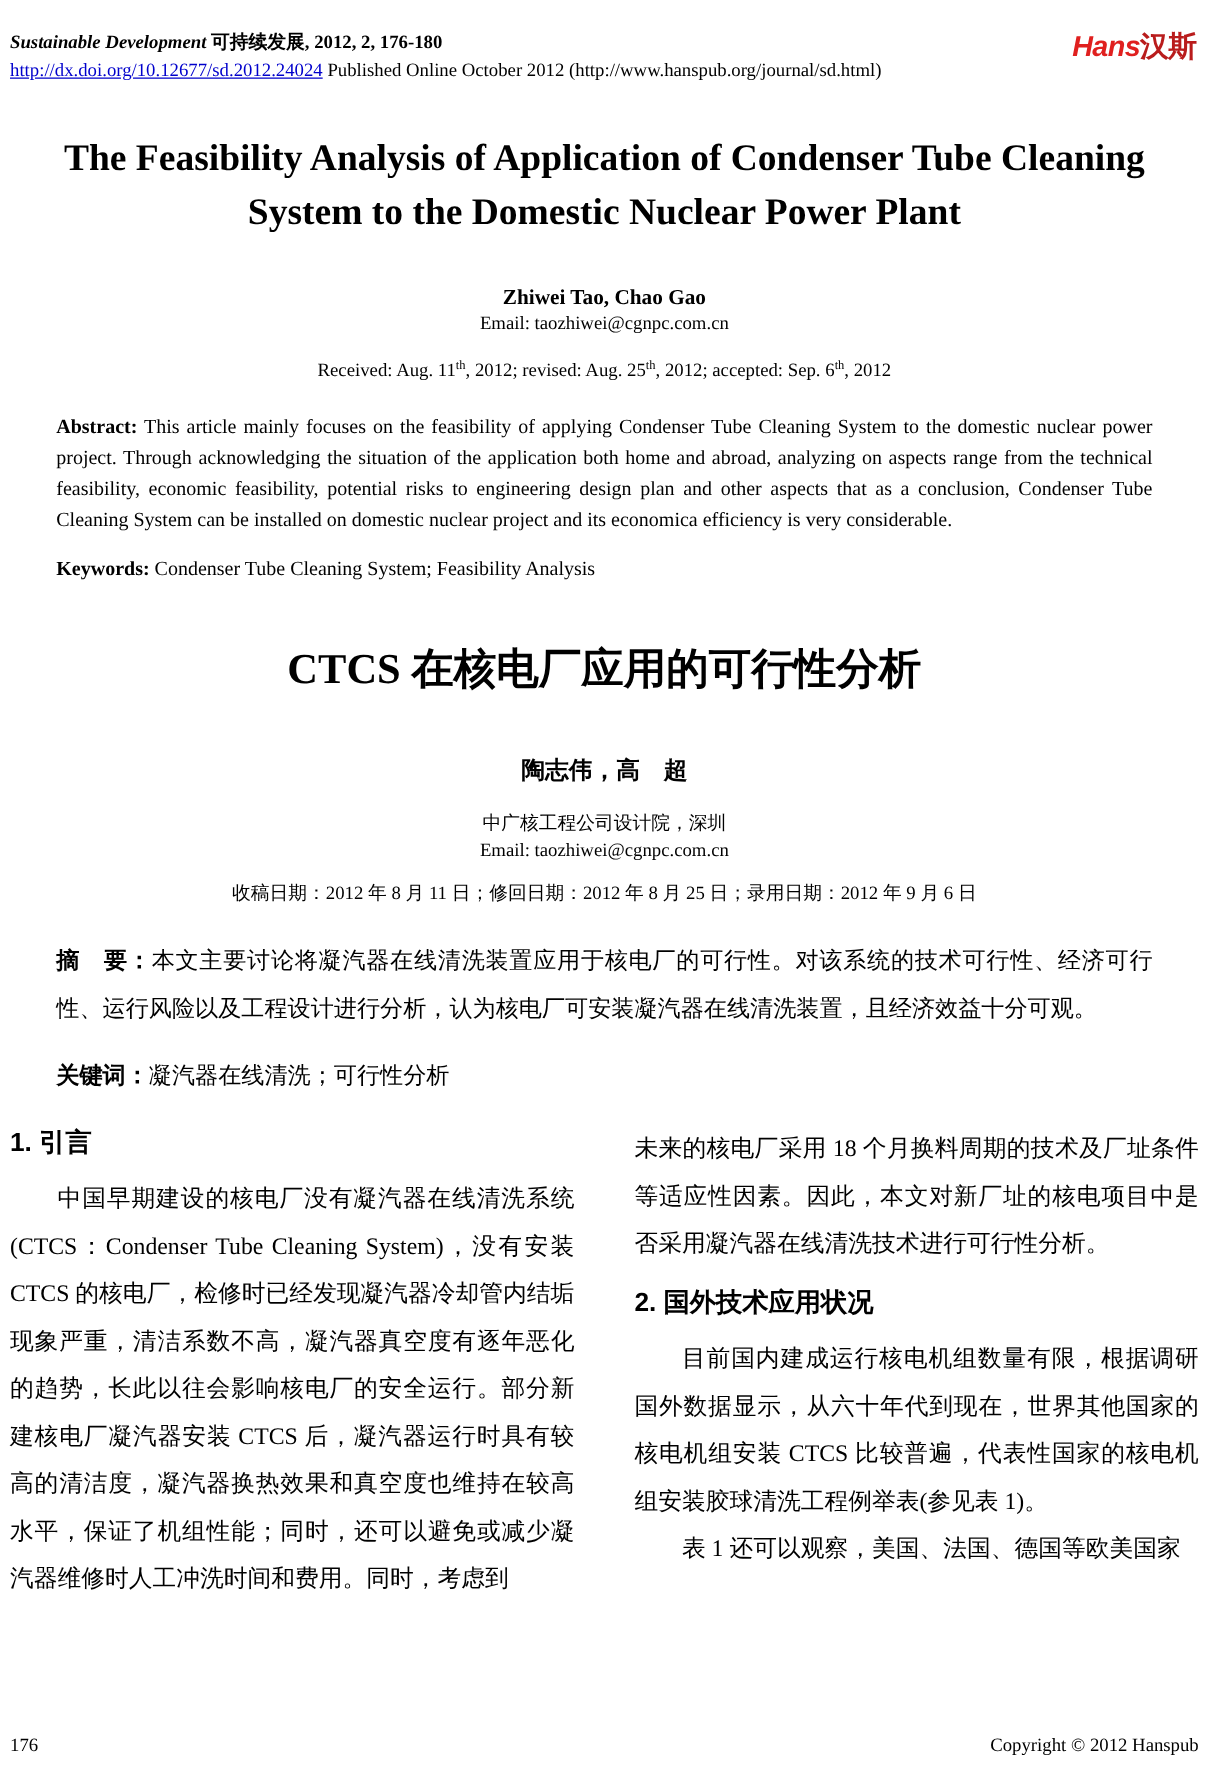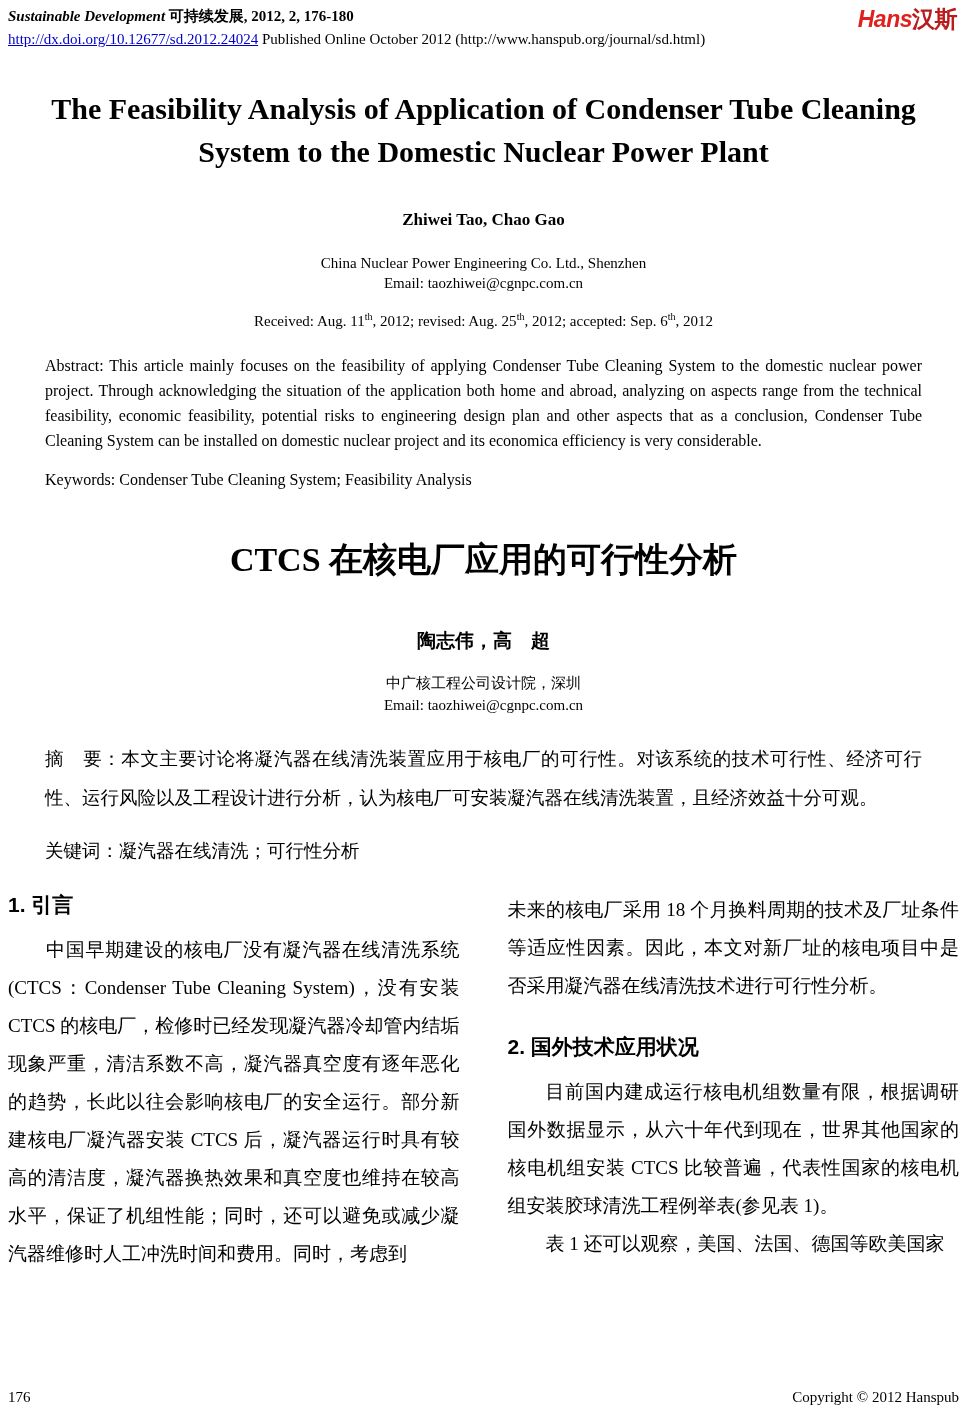--- a/index.html
+++ b/index.html
@@ -1,21 +1,21 @@
 <!DOCTYPE html>
 <html><head>
 <meta charset="utf-8">
 <style>
   * { margin:0; padding:0; box-sizing:border-box; }
   html,body { background:#ffffff; }
   body {
     width:967px; height:1417px; position:relative; overflow:hidden;
     font-family:"Liberation Serif","DejaVu Serif",serif; color:#000;
   }
-  .page { padding:6px 8px 0 8px; position:relative; width:100%; height:100%;border-radius:10px; }
+  .page { padding:24px 8px 0 8px; position:relative; width:100%; height:100%;border-radius:10px; }
 
   
   .hdr { position:relative; }
   .journal-line { font-size:15px; font-weight:bold; line-height:20px; }
   .journal-en { font-style:italic; }
   .doi-line { font-size:15px; line-height:20px; margin-top:3px; }
   .doi-link { color:#0000cc; text-decoration:underline; cursor:pointer; }
   .published { color:#000; }
   .logo { position:absolute; top:-2px; right:2px; font-family:"Liberation Sans","DejaVu Sans",sans-serif; font-size:23px; font-weight:bold; letter-spacing:-0.5px; }
   .logo-hans { color:#e0201f; font-style:italic; }
@@ -24,40 +24,40 @@
   
   .title-en { font-size:30px; font-weight:bold; text-align:center; line-height:43px; margin:38px 30px 0 30px; }
   .authors-en { font-size:17px; font-weight:bold; text-align:center; margin-top:36px; line-height:22px; }
   .affil { font-size:15px; text-align:center; margin-top:22px; line-height:20px; }
   .email-line { font-size:15px; text-align:center; line-height:20px; }
   .received { font-size:15px; text-align:center; margin-top:14px; line-height:20px; }
   .received sup { font-size:10px; }
 
   .abstract-en { margin:22px 37px 0 37px; font-size:16px; line-height:25px; text-align:justify; }
   .keywords-en { margin:14px 37px 0 37px; font-size:16px; line-height:25px; }
-  .lbl { font-weight:normal; }
+  .lbl { font-weight:bold; }
 
   
   .title-zh { font-size:34px; font-weight:bold; text-align:center; margin-top:44px; line-height:48px; }
   .authors-zh { font-size:19px; font-weight:bold; text-align:center; margin-top:44px; line-height:26px; }
   .affil-zh { font-size:15px; text-align:center; margin-top:18px; line-height:22px; }
   .email-zh { font-size:15px; text-align:center; line-height:22px; }
   .dates-zh { font-size:15px; text-align:center; margin-top:12px; line-height:22px; }
 
   .abstract-zh { margin:24px 37px 0 37px; font-size:18.5px; line-height:39px; text-align:justify; }
   .keywords-zh { margin:14px 37px 0 37px; font-size:18.5px; line-height:39px; }
 
   
   .columns { display:flex; gap:48px; margin-top:20px; }
   .col { flex:1; min-width:0; font-size:19px; line-height:38px; text-align:justify; }
   .sec-h { font-family:"Liberation Sans","DejaVu Sans",sans-serif; font-size:21px; font-weight:bold; line-height:28px; text-align:left; }
   .col p { margin-top:12px; }
   .col p.indent { text-indent:2em; }
   .col .sec-h + p { }
-  .col .sec-h.mt { margin-top:28px; }
+  .col .sec-h.mt { margin-top:14px; }
 
   
   .footer { position:absolute; left:8px; right:8px; bottom:10px; display:flex; justify-content:space-between; font-size:15px; line-height:20px; }
 </style>
 </head>
 <body>
 
 <div class="page">
 
   <div class="hdr">
@@ -70,36 +70,36 @@
     </div>
     <div class="logo">
       <span class="logo-hans">Hans</span><span class="logo-zh">汉斯</span>
     </div>
   </div>
 
   <h1 class="title-en">The Feasibility Analysis of Application of Condenser Tube Cleaning System to the Domestic Nuclear Power Plant</h1>
 
   <div class="authors-en">Zhiwei Tao, Chao Gao</div>
 
-  <div class="affil">China Nuclear Power Engineering Co. Ltd., Shenzhen</div>
   <div class="email-line">Email: taozhiwei@cgnpc.com.cn</div>
 
   <div class="received"><span>Received: Aug. 11</span><sup>th</sup><span>, 2012; revised: Aug. 25</span><sup>th</sup><span>, 2012; accepted: Sep. 6</span><sup>th</sup><span>, 2012</span></div>
 
   <p class="abstract-en"><span class="lbl">Abstract:</span><span> This article mainly focuses on the feasibility of applying Condenser Tube Cleaning System to the domestic nuclear power project. Through acknowledging the situation of the application both home and abroad, analyzing on aspects range from the technical feasibility, economic feasibility, potential risks to engineering design plan and other aspects that as a conclusion, Condenser Tube Cleaning System can be installed on domestic nuclear project and its economica efficiency is very considerable.</span></p>
 
   <p class="keywords-en"><span class="lbl">Keywords:</span><span> Condenser Tube Cleaning System; Feasibility Analysis</span></p>
 
   <h2 class="title-zh">CTCS 在核电厂应用的可行性分析</h2>
 
   <div class="authors-zh">陶志伟，高　超</div>
 
   <div class="affil-zh">中广核工程公司设计院，深圳</div>
   <div class="email-zh">Email: taozhiwei@cgnpc.com.cn</div>
 
+  <div class="dates-zh">收稿日期：2012 年 8 月 11 日；修回日期：2012 年 8 月 25 日；录用日期：2012 年 9 月 6 日</div>
 
   <p class="abstract-zh"><span class="lbl">摘　要：</span><span>本文主要讨论将凝汽器在线清洗装置应用于核电厂的可行性。对该系统的技术可行性、经济可行性、运行风险以及工程设计进行分析，认为核电厂可安装凝汽器在线清洗装置，且经济效益十分可观。</span></p>
 
   <p class="keywords-zh"><span class="lbl">关键词：</span><span>凝汽器在线清洗；可行性分析</span></p>
 
   <div class="columns">
     <div class="col">
       <h3 class="sec-h">1. 引言</h3>
       <p class="indent">中国早期建设的核电厂没有凝汽器在线清洗系统(CTCS：Condenser Tube Cleaning System)，没有安装 CTCS 的核电厂，检修时已经发现凝汽器冷却管内结垢现象严重，清洁系数不高，凝汽器真空度有逐年恶化的趋势，长此以往会影响核电厂的安全运行。部分新建核电厂凝汽器安装 CTCS 后，凝汽器运行时具有较高的清洁度，凝汽器换热效果和真空度也维持在较高水平，保证了机组性能；同时，还可以避免或减少凝汽器维修时人工冲洗时间和费用。同时，考虑到</p>
     </div>

